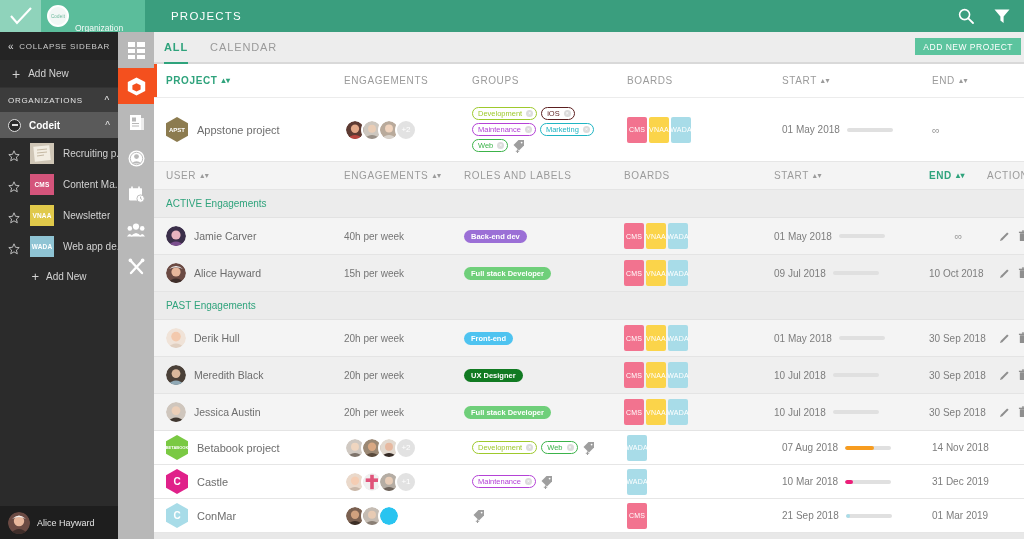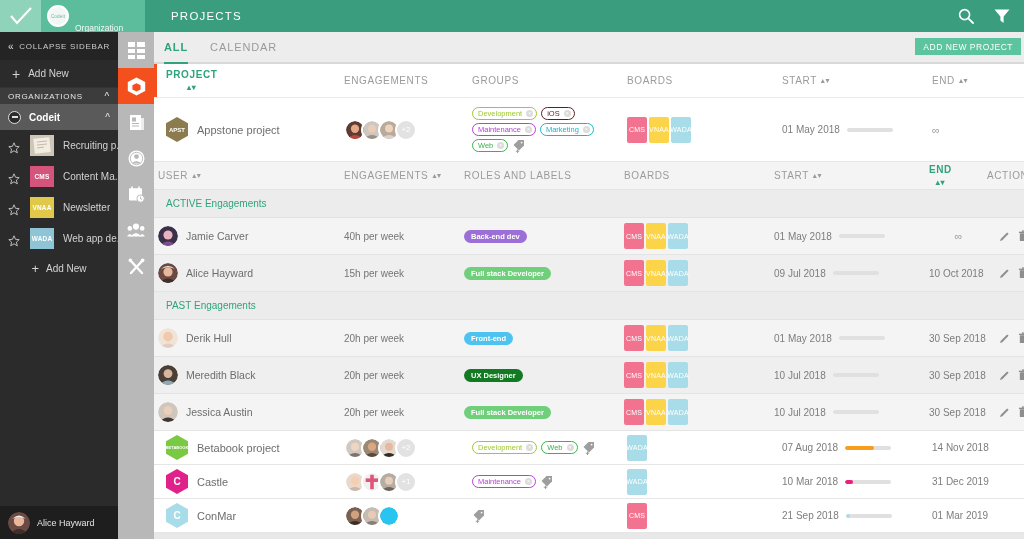--- a/index.html
+++ b/index.html
@@ -25,21 +25,21 @@
   .topbar-actions { margin-left:auto; display:flex; align-items:center; gap:20px; padding-right:14px; }
   .topbar-actions .ti { width:16px; height:16px; display:block; cursor:pointer; }
 
   
   .sidebar { position:absolute; top:32px; left:0; width:118px; height:507px; background:#2b2b2b; color:#cfcfcf; }
   .collapse { height:28px; display:flex; align-items:center; padding-left:8px; background:#242424; font-size:8px;
               letter-spacing:.7px; color:#cbcbcb; cursor:pointer; }
   .collapse .chev { font-size:10px; margin-right:5px; color:#dedede; }
   .addnew-top { height:28px; display:flex; align-items:center; padding-left:12px; font-size:10px; color:#d4d4d4; cursor:pointer; border-bottom:1px solid #333; }
   .addnew-top .plus { font-size:14px; margin-right:8px; color:#d4d4d4; font-weight:300; }
-  .sec-header { height:16px; background:#3c3c3c; display:flex; align-items:center; padding:8px 8px; font-size:8px;
+  .sec-header { height:24px; background:#3c3c3c; display:flex; align-items:center; padding:8px 8px; font-size:8px;
                 letter-spacing:.7px; color:#e4e4e4; cursor:pointer; }
   .sec-header .caret { margin-left:auto; font-size:10px; }
   .org-row { height:26px; background:#5a5a5a; display:flex; align-items:center; padding:0 8px; cursor:pointer; }
   .org-dot { width:13px; height:13px; border-radius:50%; background:#2b2b2b; border:1.5px solid #e0e0e0;
              display:flex; align-items:center; justify-content:center; }
   .org-dot i { display:block; width:6px; height:1.4px; background:#e0e0e0; }
   .org-row .nm { margin-left:8px; font-size:10px; color:#ffffff; font-weight:bold; }
   .org-row .caret { margin-left:auto; font-size:10px; color:#e8e8e8; }
   .proj-row { height:31px; display:flex; align-items:center; padding-left:8px; cursor:pointer; }
   .star { width:12px; height:12px; flex:none; }
@@ -62,21 +62,21 @@
   .main { position:absolute; top:32px; left:154px; width:870px; height:427px; background:#6d28d9; }
   .tabs { height:32px; background:#ededed; display:flex; align-items:center; padding-left:10px; gap:22px; border-bottom:2px solid #d9d9d9; position:relative; }
   .tab { font-size:11px; letter-spacing:.9px; color:#9a9a9a; cursor:pointer; height:32px; display:flex; align-items:center; }
   .tab.active { color:#2fa37c; font-weight:bold; border-bottom:2px solid #2fa37c; margin-bottom:-2px; }
   .btn-add { position:absolute; right:3px; top:6px; height:17px; background:#5cc49e; color:#fff; font-size:8.5px;
              letter-spacing:.5px; display:flex; align-items:center; padding:0 8px; cursor:pointer; border:none; }
 
   .thead { height:34px; background:#ffffff; display:flex; align-items:center; border-bottom:1px solid #ececec; position:relative; }
   .thead::before { content:""; position:absolute; left:0; top:0; width:3px; height:100%; background:#f4501e; }
   .th { font-size:10px; letter-spacing:.6px; color:#9b9b9b; display:flex; align-items:center; gap:4px; }
-  .th.green { color:#2fa37c; font-weight:bold;flex-direction:column; }
+  .th.green { color:#2fa37c; font-weight:bold; }
   .sortico { font-size:8px; line-height:1; display:inline-block; }
 
   .scroll { height:441px; overflow:hidden; position:relative; }
 
   .prow { background:#ffffff; display:flex; align-items:center; border-bottom:1px solid #e6e6e6; position:relative; }
   .prow.tall { height:64px; }
   .prow.short { height:34px; }
 
   .phex { width:22px; height:25px; flex:none; position:relative; display:flex; align-items:center; justify-content:center;
           clip-path: polygon(50% 0%, 100% 25%, 100% 75%, 50% 100%, 0% 75%, 0% 25%);
@@ -117,21 +117,21 @@
   .acts { display:flex; gap:8px; align-items:center; }
   .acts svg { display:block; cursor:pointer; }
 
   
   .c1 { width:190px; padding-left:12px; display:flex; align-items:center; flex:none; }
   .c2 { width:128px; display:flex; align-items:center; flex:none; }
   .c3 { width:155px; display:flex; align-items:center; flex:none; }
   .c4 { width:155px; display:flex; align-items:center; flex:none; }
   .c5 { width:150px; display:flex; align-items:center; flex:none; }
   .c6 { width:85px; display:flex; align-items:center; flex:none; }
-  .sc1 { width:190px; padding-left:4px; display:flex; align-items:center; flex:none; }
+  .sc1 { width:190px; padding-left:12px; display:flex; align-items:center; flex:none; }
   .sc2 { width:120px; display:flex; align-items:center; flex:none; }
   .sc3 { width:160px; display:flex; align-items:center; flex:none; }
   .sc4 { width:150px; display:flex; align-items:center; flex:none; }
   .sc5 { width:155px; display:flex; align-items:center; justify-content:flex-start; flex:none; }
   .sc6 { width:95px; display:flex; align-items:center; flex:none; }
 
   .ph-img { width:100%; height:100%; display:block; }
 </style>
 </head>
 <body>

